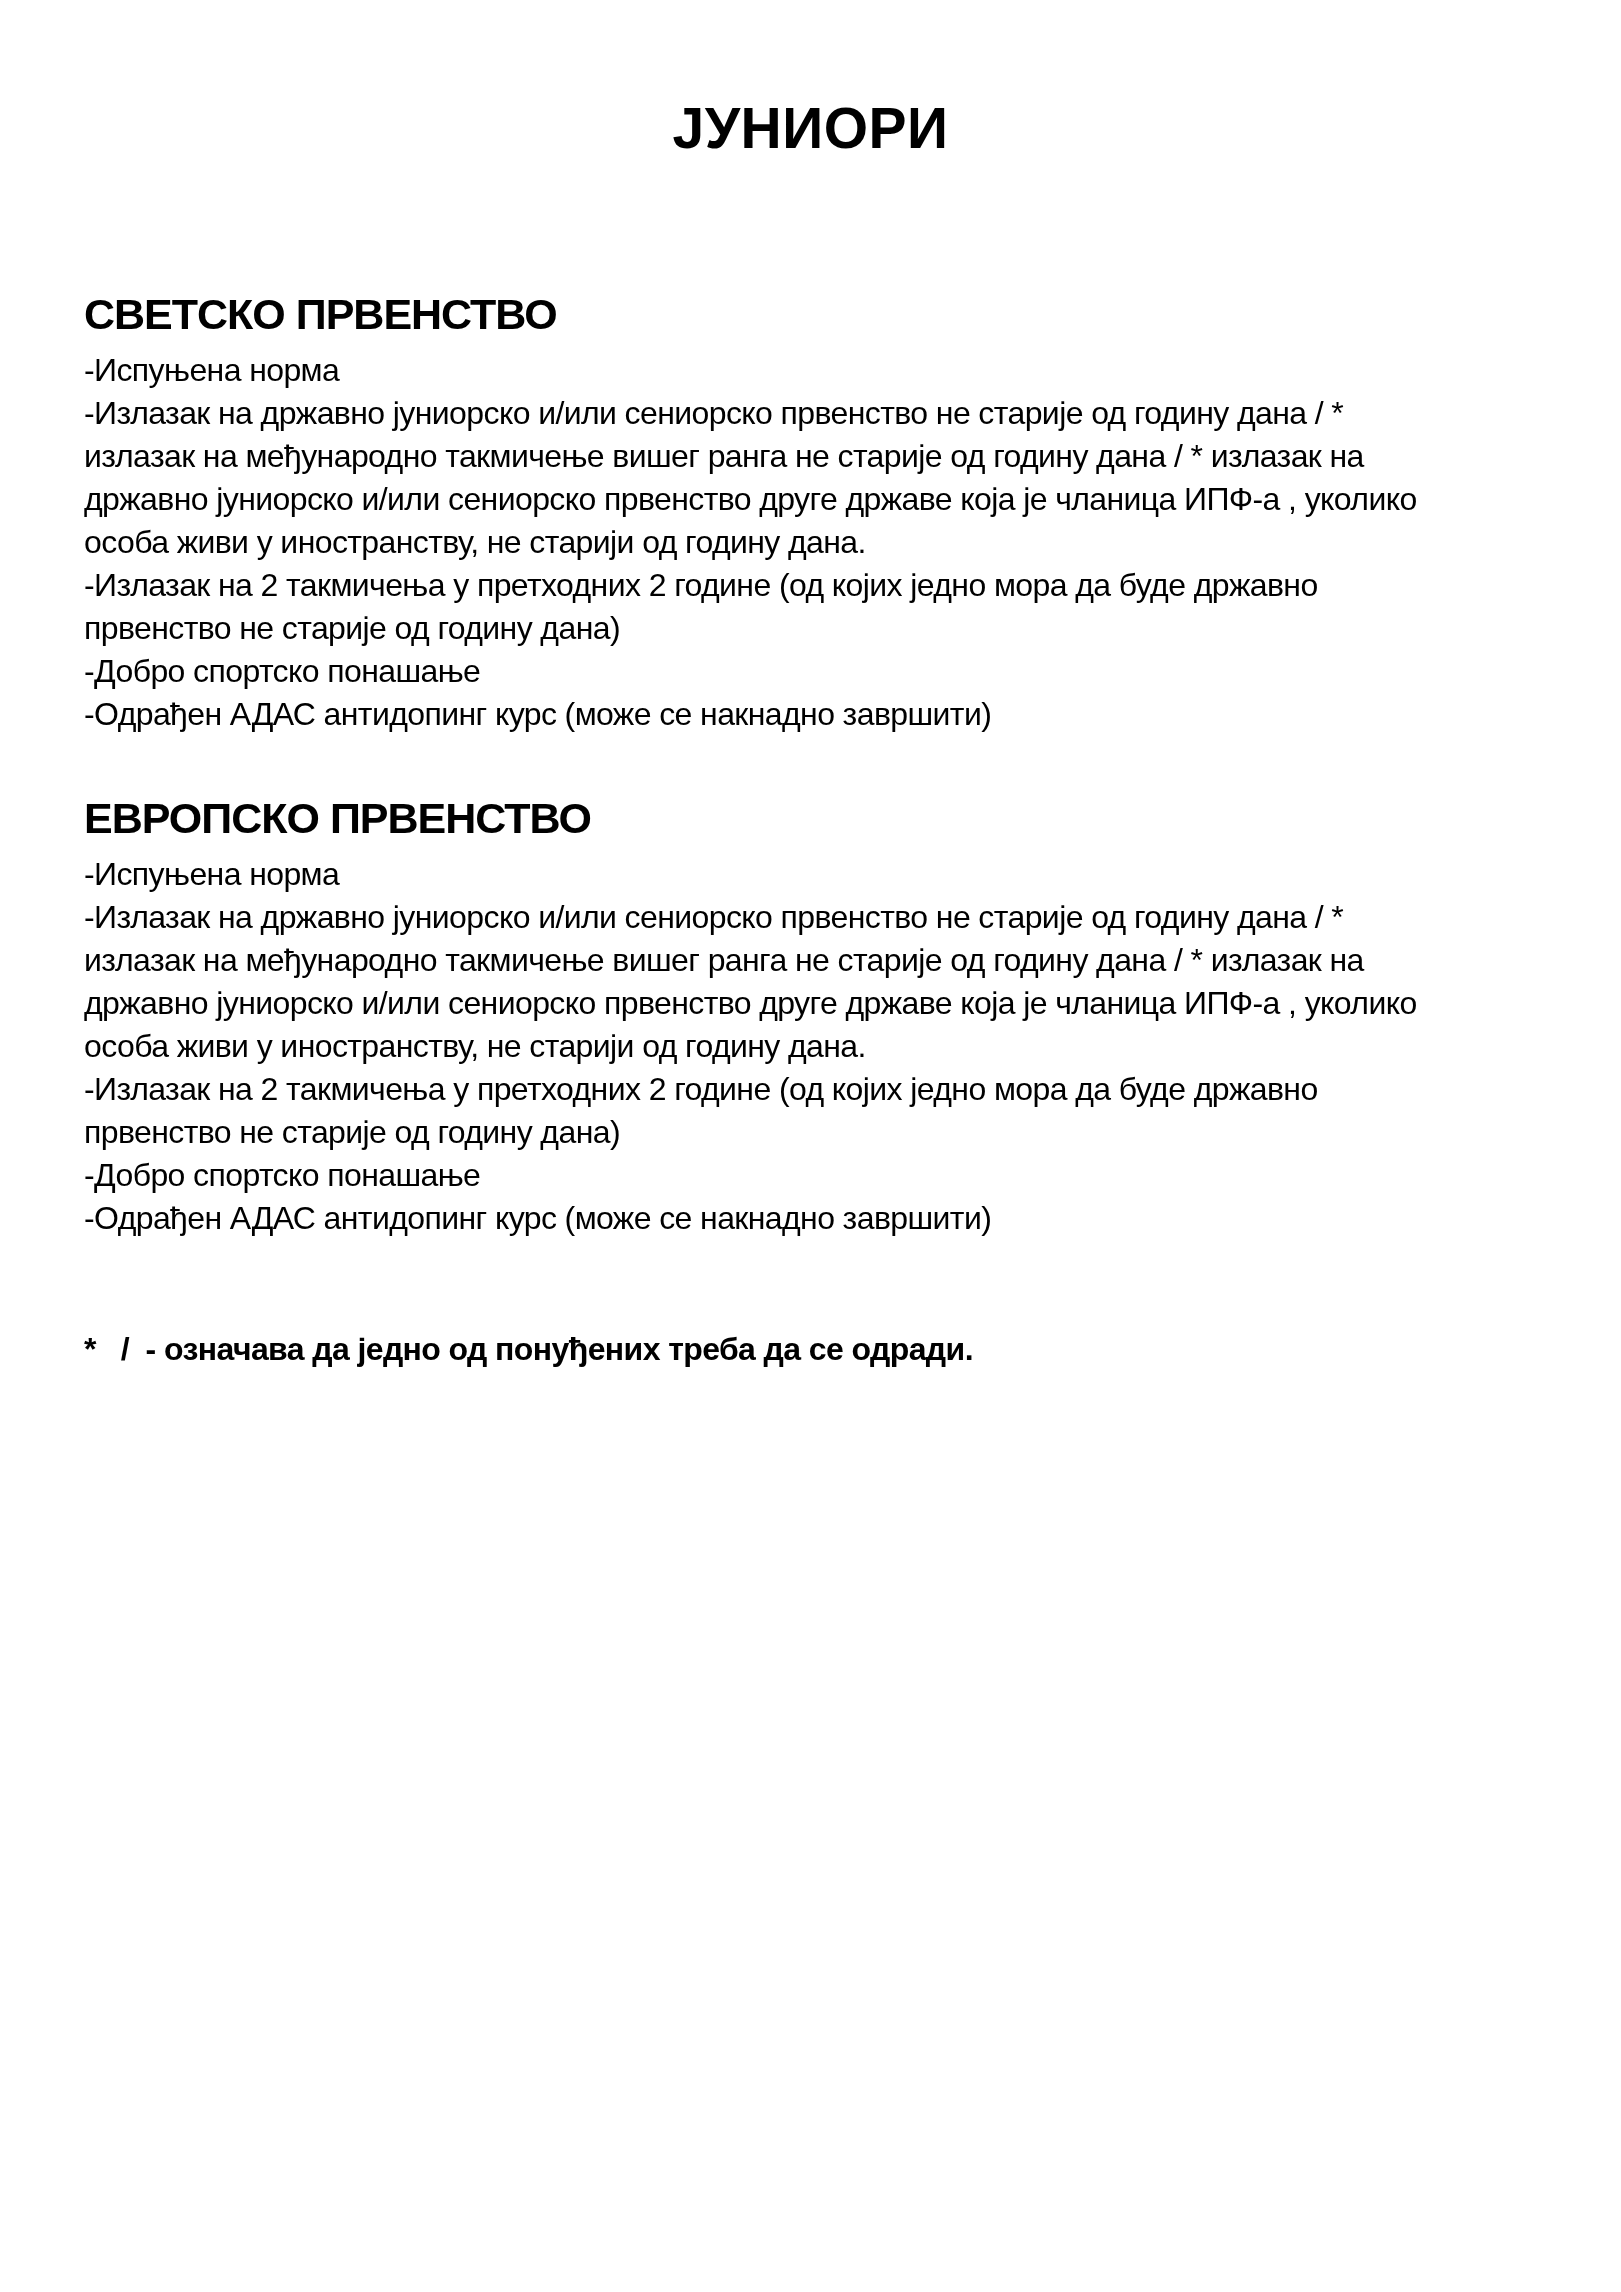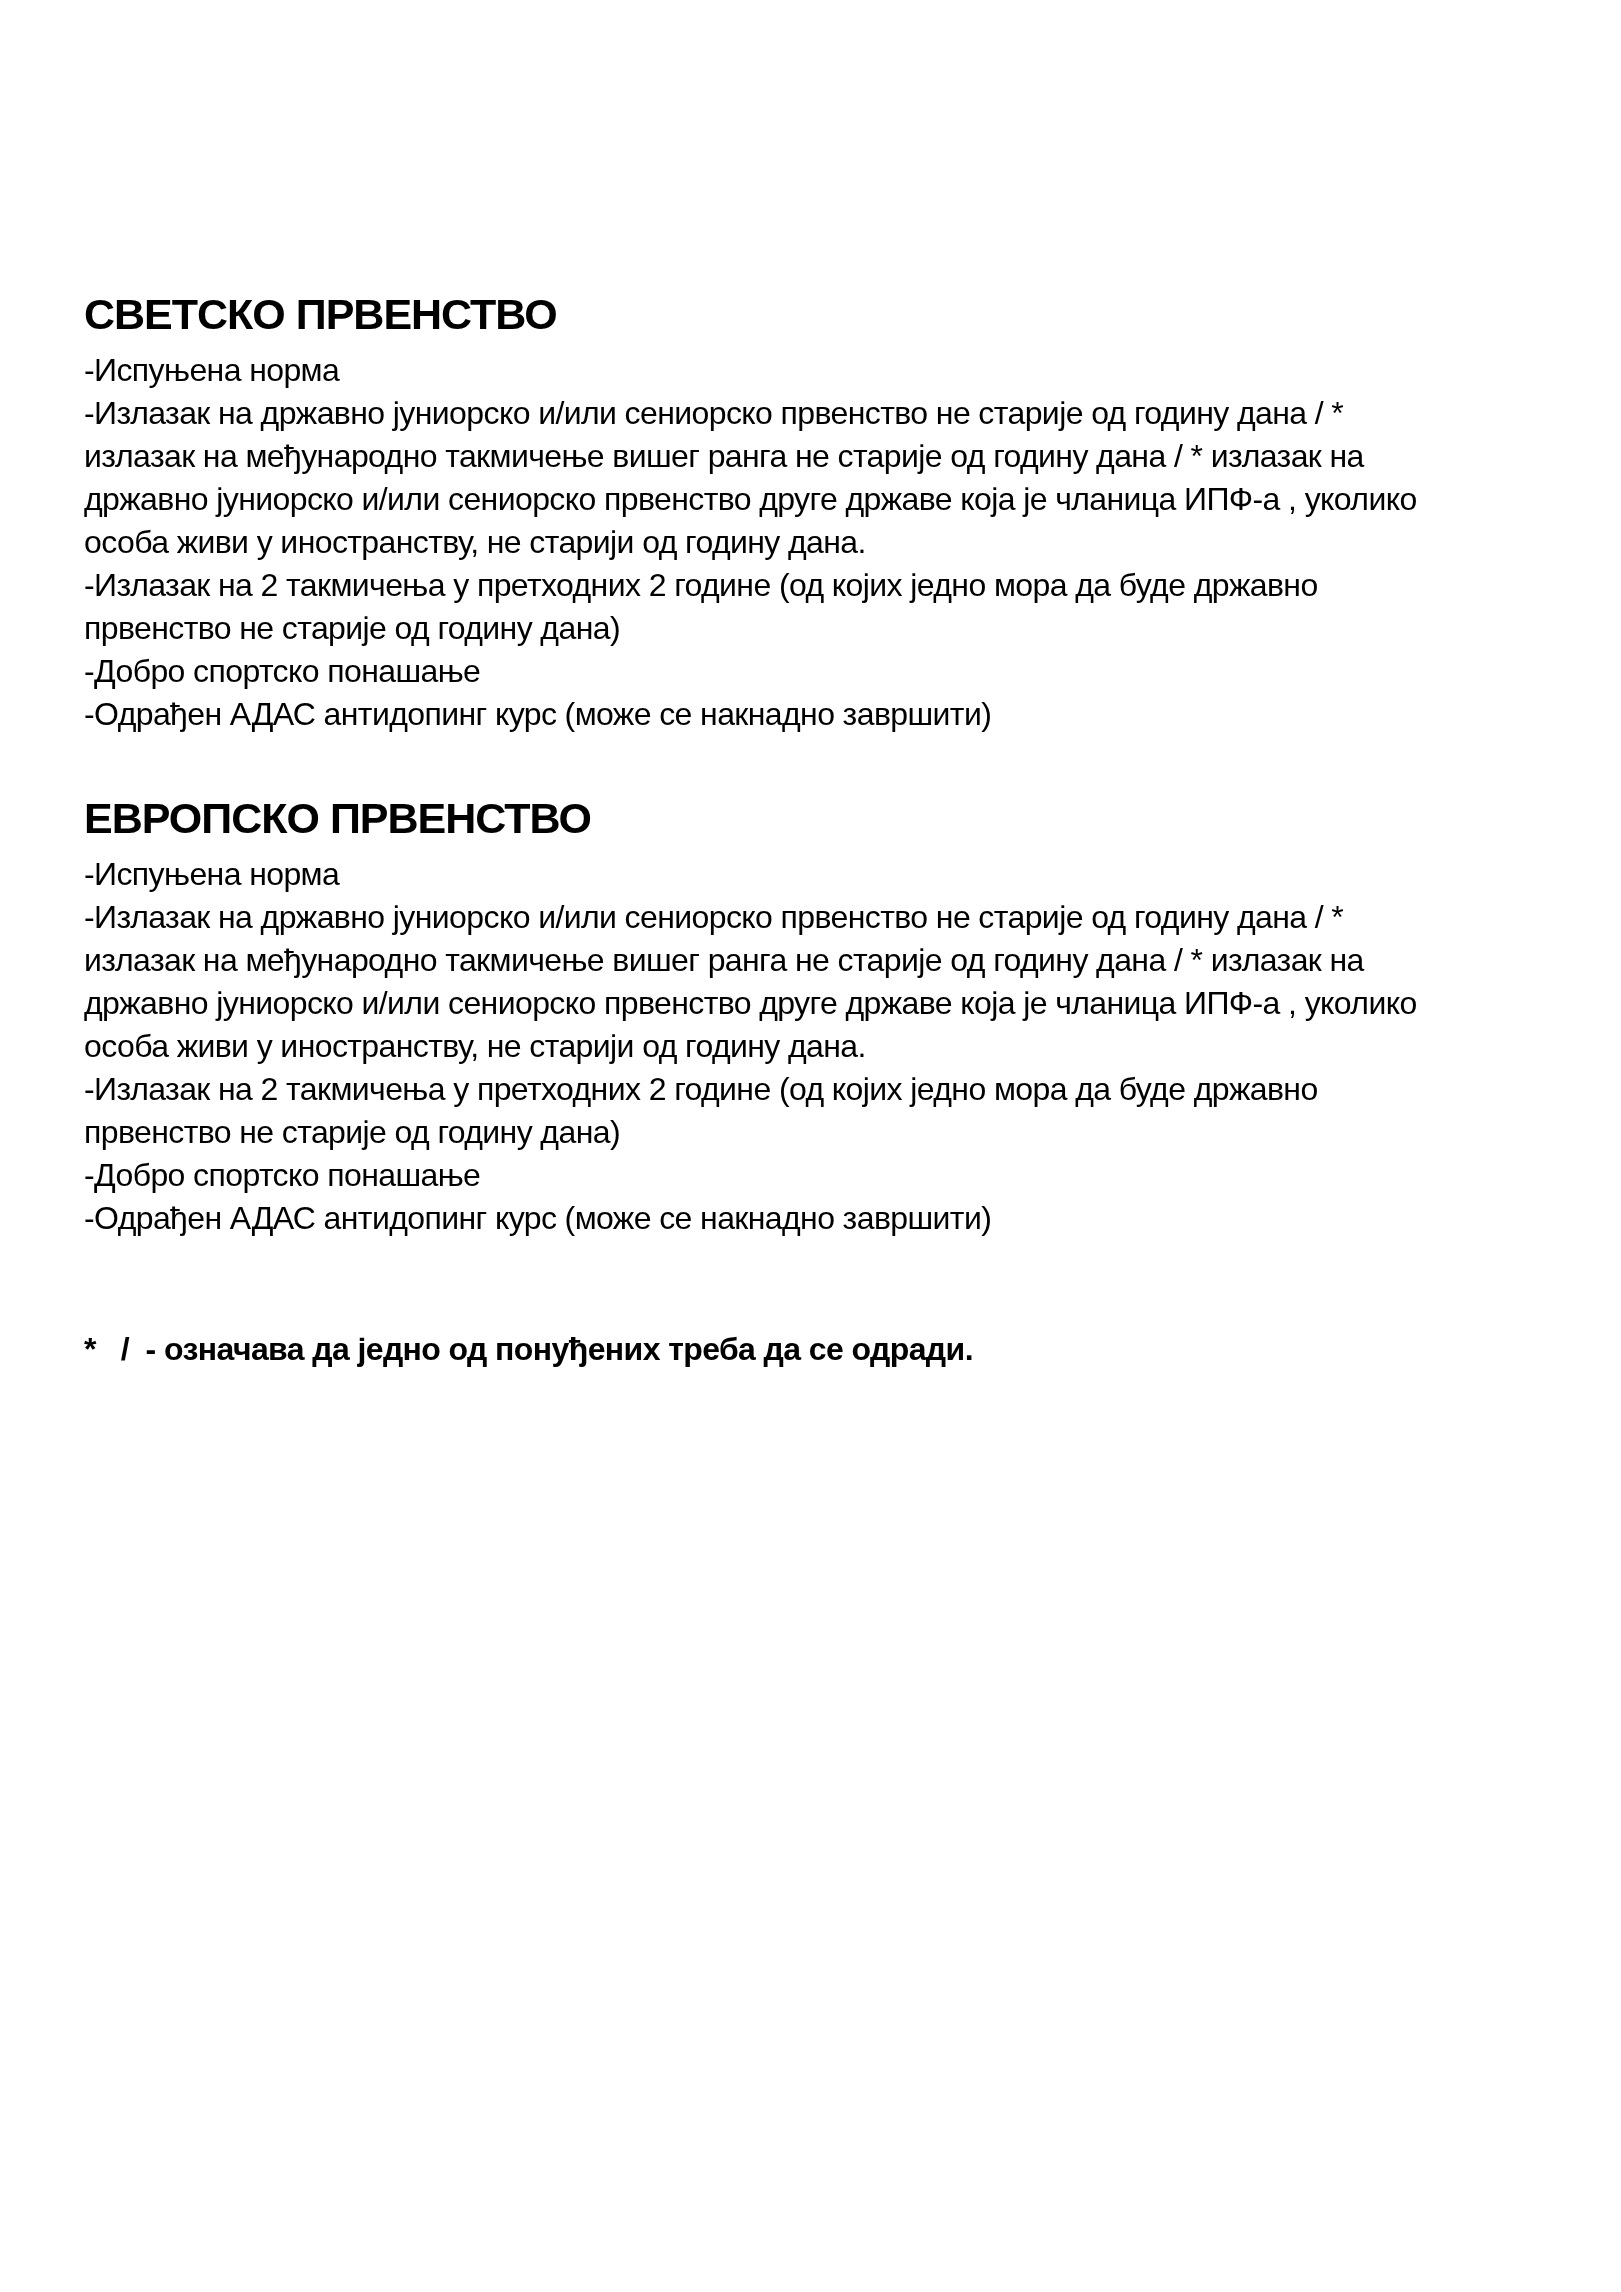--- a/index.html
+++ b/index.html
@@ -58,20 +58,21 @@
     letter-spacing: -0.6px;
     white-space: pre;
     font-weight: bold;
   }
 </style>
 </head>
 <body>
 
 <div class="page">
 
+  <h1 class="title">ЈУНИОРИ</h1>
 
   <div class="content">
 
     <section>
       <h2 class="section-heading heading-world">СВЕТСКО ПРВЕНСТВО</h2>
       <div class="lines">
         <div class="line">-Испуњена норма</div>
         <div class="line">-Излазак на државно јуниорско и/или сениорско првенство не старије од годину дана / *</div>
         <div class="line">излазак на међународно такмичење вишег ранга не старије од годину дана / * излазак на</div>
         <div class="line">државно јуниорско и/или сениорско првенство друге државе која је чланица ИПФ-а , уколико</div>

